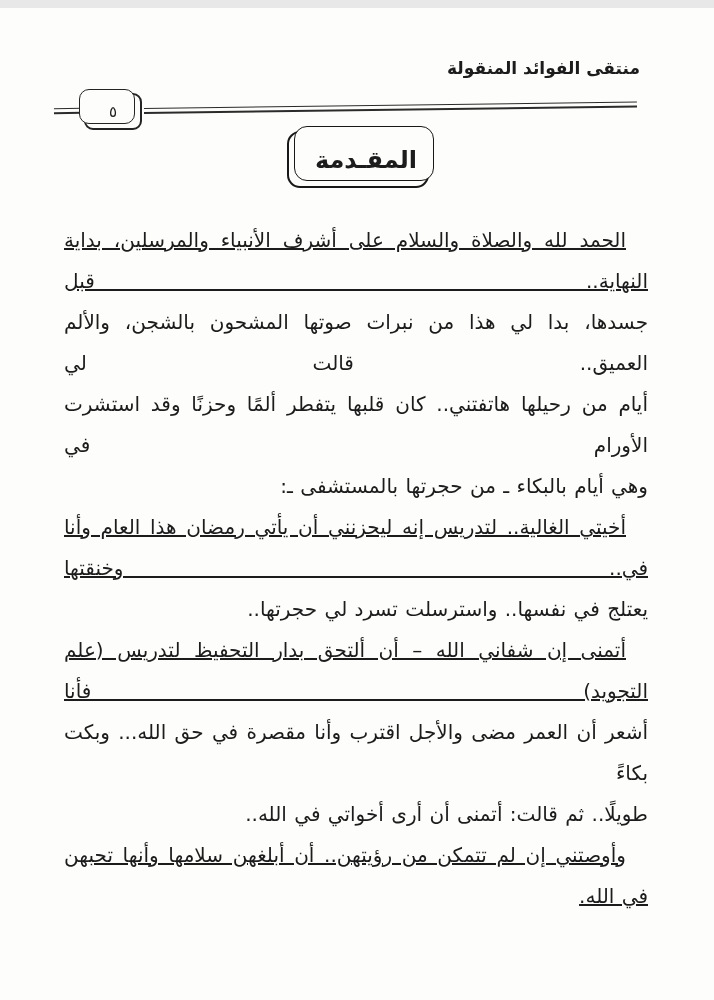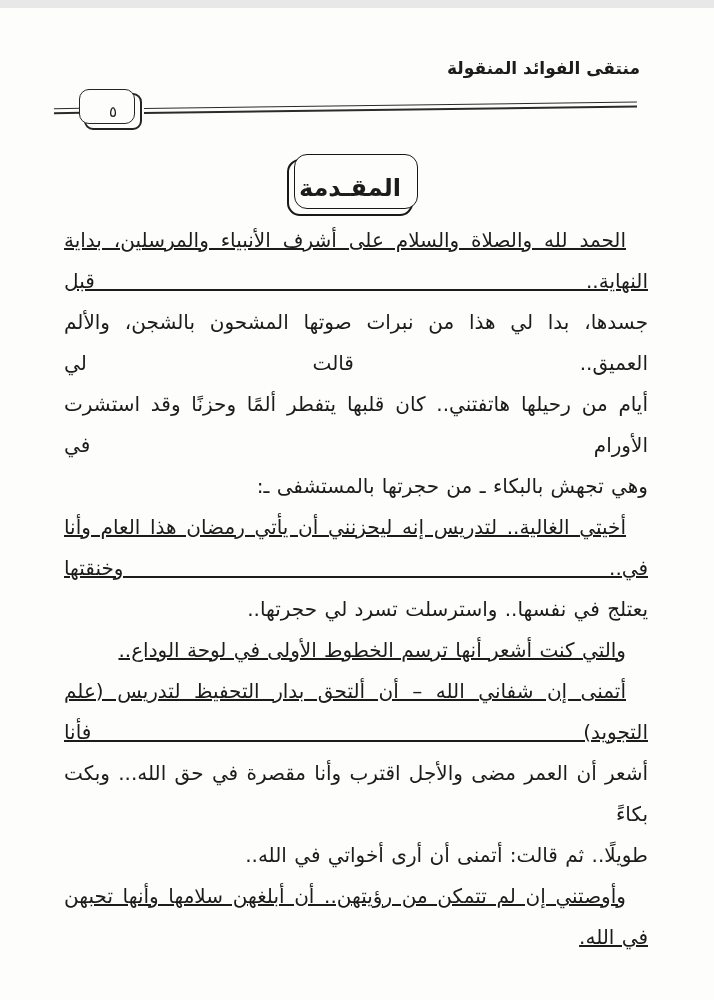--- a/index.html
+++ b/index.html
@@ -74,33 +74,34 @@
     height: 100%;
     border: 1.5px solid #242424;
     border-radius: 10px;
     z-index: -1;
     background: #fdfdfb;
   }
 
   
   .section-box {
     position: absolute;
-    top: 151px;
+    top: 123px;
     left: 287px;
     width: 122px;
     height: 53px;
     background: #fdfdfb;
     border: 2.5px solid #181818;
     border-radius: 13px;
     display: flex;
     align-items: center;
     justify-content: center;
     font-size: 24px;
     font-weight: bold;
     z-index: 2;
+    padding-left: 16px;
   }
   .section-box::before {
     content: "";
     position: absolute;
     top: -7px;
     left: 5px;
     width: 100%;
     height: 100%;
     border: 1.5px solid #181818;
     border-radius: 13px;
@@ -149,28 +150,25 @@
   <div class="section-box">
     <span>المقـدمة</span>
   </div>
 
   <div class="content">
     <div id="body-blocks">
         <div>
           <div class="pline indent">الحمد لله والصلاة والسلام على أشرف الأنبياء والمرسلين، بداية النهاية.. قبل</div>
           <div class="pline">جسدها، بدا لي هذا من نبرات صوتها المشحون بالشجن، والألم العميق.. قالت لي</div>
           <div class="pline">أيام من رحيلها هاتفتني.. كان قلبها يتفطر ألمًا وحزنًا وقد استشرت الأورام في</div>
-          <div class="pline last">وهي تجهش بالبكاء ـ من حجرتها بالمستشفى ـ:</div>
+          <div class="pline last">وهي أيام بالبكاء ـ من حجرتها بالمستشفى ـ:</div>
         </div>
         <div>
           <div class="pline indent">أخيتي الغالية.. لتدريس إنه ليحزنني أن يأتي رمضان هذا العام وأنا في.. وخنقتها</div>
           <div class="pline last">يعتلج في نفسها.. واسترسلت تسرد لي حجرتها..</div>
-        </div>
-        <div>
-          <div class="pline indent last">والتي كنت أشعر أنها ترسم الخطوط الأولى في لوحة الوداع..</div>
         </div>
         <div>
           <div class="pline indent">أتمنى إن شفاني الله – أن ألتحق بدار التحفيظ لتدريس (علم التجويد) فأنا</div>
           <div class="pline">أشعر أن العمر مضى والأجل اقترب وأنا مقصرة في حق الله... وبكت بكاءً</div>
           <div class="pline last">طويلًا.. ثم قالت: أتمنى أن أرى أخواتي في الله..</div>
         </div>
         <div>
           <div class="pline indent last">وأوصتني إن لم تتمكن من رؤيتهن.. أن أبلغهن سلامها وأنها تحبهن في الله.</div>
         </div>
       </div>

